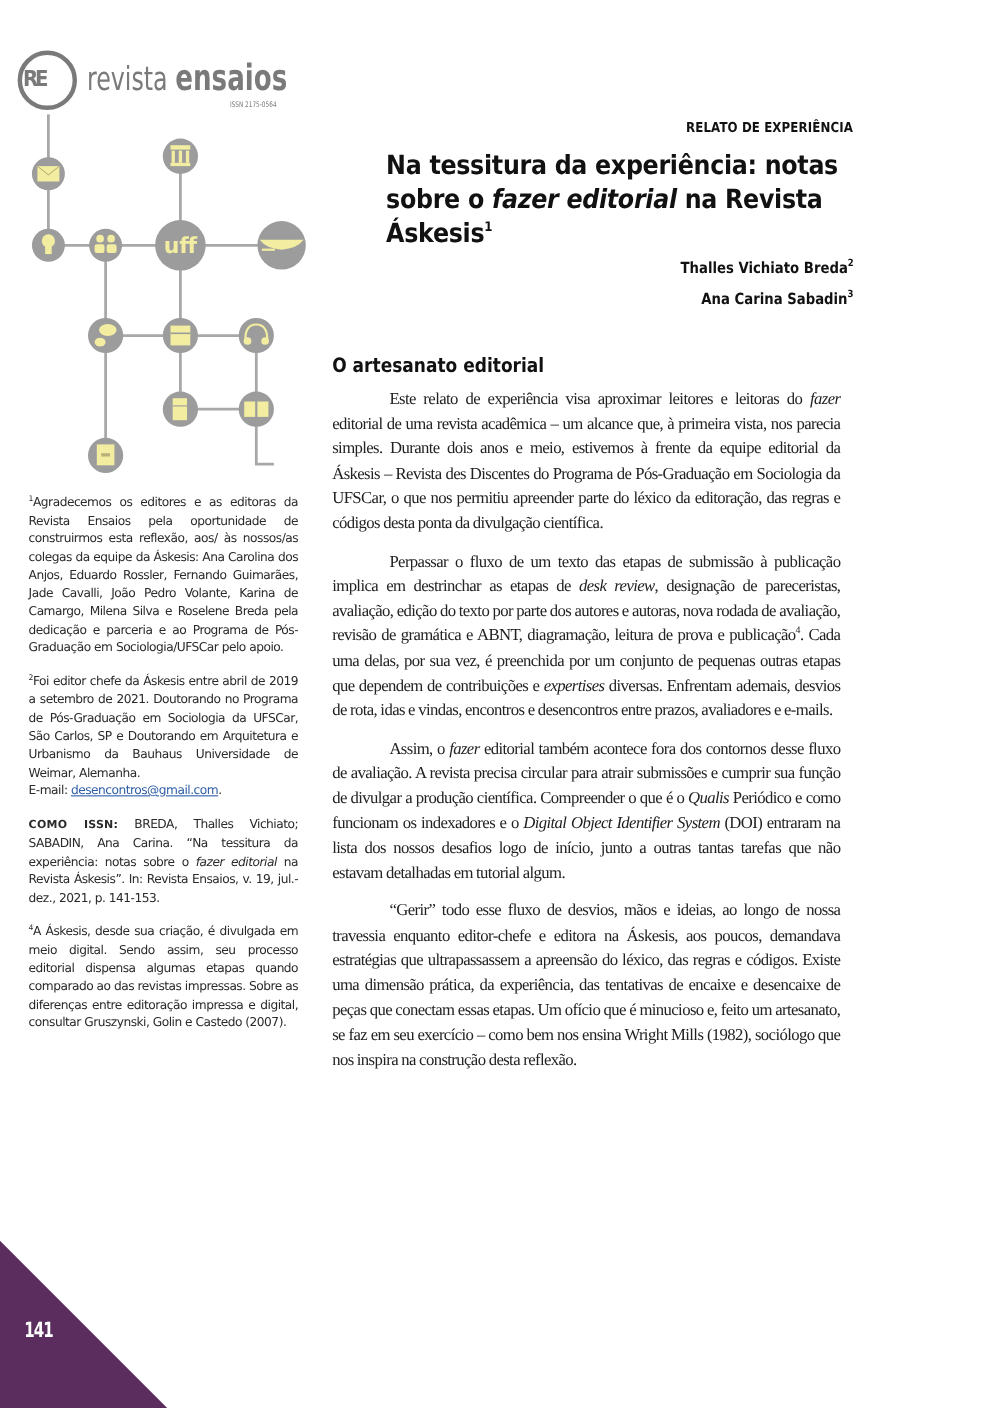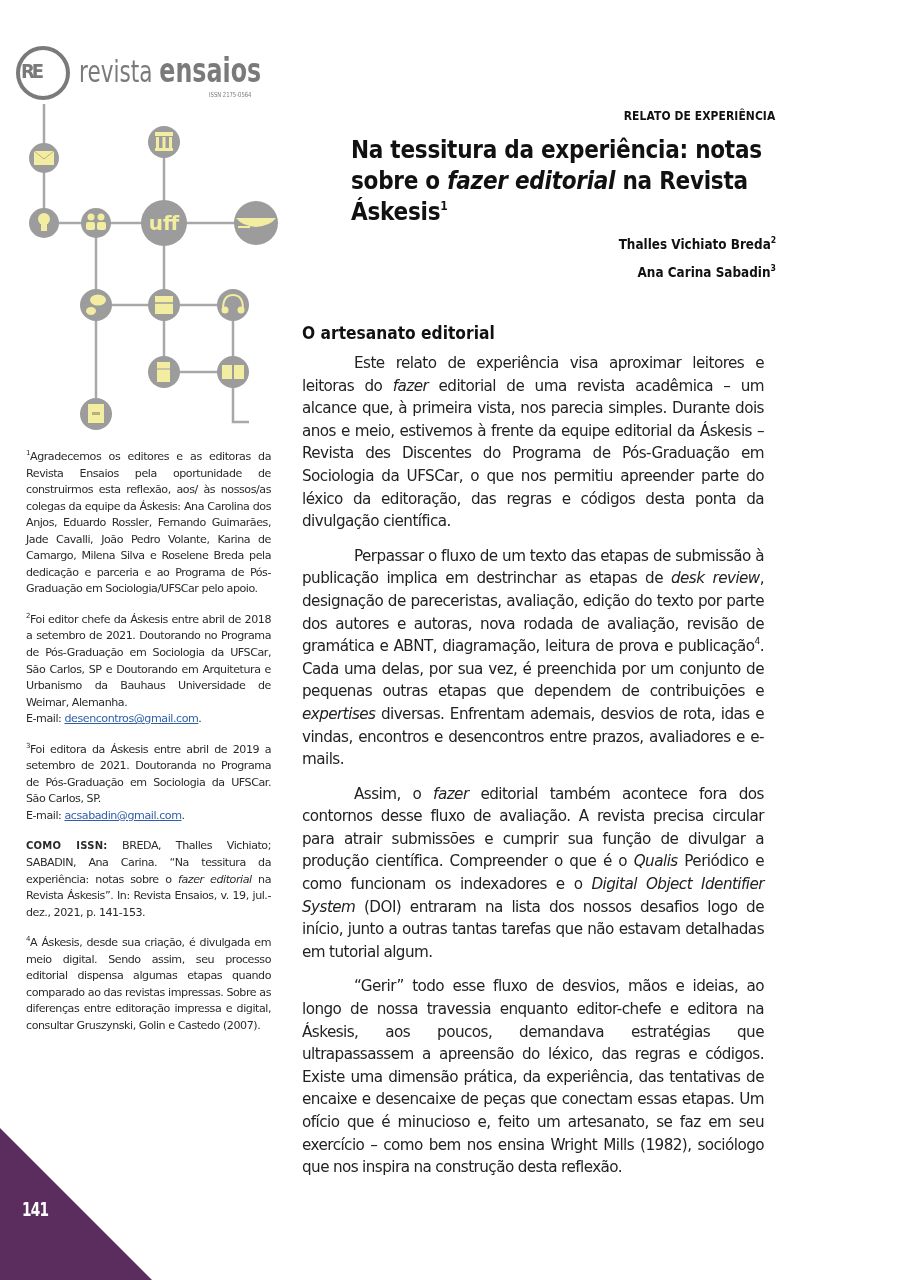--- a/index.html
+++ b/index.html
@@ -28,21 +28,21 @@
   .title .line { display: block; transform: scaleX(0.9); white-space: nowrap; }
   .title sup { font-size: 12px; vertical-align: 10px; line-height: 0; }
   .author { position: absolute; right: 129px; font-weight: bold; font-size: 14px; color: #111; white-space: nowrap; transform: scaleX(0.86); transform-origin: right; }
   .author sup { font-size: 9px; vertical-align: 6px; line-height: 0; }
   .author1 { top: 236px; }
   .author2 { top: 264px; }
 
   .section-heading { position: absolute; left: 302px; top: 322px; font-weight: bold; font-size: 18px; color: #111; white-space: nowrap; transform: scaleX(0.86); transform-origin: left; }
 
   .body-text { position: absolute; left: 302px; top: 352px; width: 474px; font-family: "DejaVu Sans", sans-serif; font-size: 15.2px; line-height: 22.6px; color: #222; text-align: justify; letter-spacing: -0.55px; word-spacing: -0.3px; }
-  .body-text p { margin: 0 12px 12px 0; text-indent: 52px; }
+  .body-text p { margin: 0 12px 12px 0; text-indent: 52px; font-family: Liberation Serif, serif; }
   .body-text sup { font-size: 9px; vertical-align: 7px; line-height: 0; }
 </style>
 </head>
 <body>
 
 <svg class="diagram" viewBox="0 0 300 440" width="300" height="440">
   <g stroke="#a8a8a8" stroke-width="2.5" fill="none">
     <line x1="44" y1="104" x2="44" y2="223"></line>
     <line x1="44" y1="223" x2="256" y2="223"></line>
     <line x1="164" y1="142" x2="164" y2="372"></line>
@@ -145,22 +145,21 @@
   <span class="line">Na tessitura da experiência: notas</span>
   <span class="line"><span>sobre o </span><em>fazer editorial</em><span> na Revista</span></span>
   <span class="line"><span>Áskesis</span><sup>1</sup></span>
 </h1>
 
 <div class="author author1"><span>Thalles Vichiato Breda</span><sup>2</sup></div>
 <div class="author author2"><span>Ana Carina Sabadin</span><sup>3</sup></div>
 
 <div class="footnotes">
   <p><sup>1</sup><span>Agradecemos os editores e as editoras da Revista Ensaios pela oportunidade de construirmos esta reflexão, aos/ às nossos/as colegas da equipe da Áskesis: Ana Carolina dos Anjos, Eduardo Rossler, Fernando Guimarães, Jade Cavalli, João Pedro Volante, Karina de Camargo, Milena Silva e Roselene Breda pela dedicação e parceria e ao Programa de Pós-Graduação em Sociologia/UFSCar pelo apoio.</span></p>
-  <p><sup>2</sup><span>Foi editor chefe da Áskesis entre abril de 2018 a setembro de 2021. Doutorando no Programa de Pós-Graduação em Sociologia da UFSCar, São Carlos, SP e Doutorando em Arquitetura e Urbanismo da Bauhaus Universidade de Weimar, Alemanha.</span><br><span>E-mail: </span><a>desencontros@gmail.com</a><span>.</span></p>
-  <p><sup>3</sup><span>Foi editora da Áskesis entre abril de 2019 a setembro de 2021. Doutoranda no Programa de Pós-Graduação em Sociologia da UFSCar. São Carlos, SP.</span><br><span>E-mail: </span><a>acsabadin@gmail.com</a><span>.</span></p>
+  <p><sup>2</sup><span>Foi editor chefe da Áskesis entre abril de 2019 a setembro de 2021. Doutorando no Programa de Pós-Graduação em Sociologia da UFSCar, São Carlos, SP e Doutorando em Arquitetura e Urbanismo da Bauhaus Universidade de Weimar, Alemanha.</span><br><span>E-mail: </span><a>desencontros@gmail.com</a><span>.</span></p>
   <p><span class="cite-label">COMO ISSN:</span><span> BREDA, Thalles Vichiato; SABADIN, Ana Carina. “Na tessitura da experiência: notas sobre o </span><em>fazer editorial</em><span> na Revista Áskesis”. In: Revista Ensaios, v. 19, jul.-dez., 2021, p. 141-153.</span></p>
   <p><sup>4</sup><span>A Áskesis, desde sua criação, é divulgada em meio digital. Sendo assim, seu processo editorial dispensa algumas etapas quando comparado ao das revistas impressas. Sobre as diferenças entre editoração impressa e digital, consultar Gruszynski, Golin e Castedo (2007).</span></p>
 </div>
 
 <svg class="corner" viewBox="0 0 152 152" width="152" height="152">
   <polygon points="0,0 0,152 152,152" fill="#5a2d5e"></polygon>
 </svg>
 <div class="page-number">141</div>
 
 <h2 class="section-heading" style="margin:0;">O artesanato editorial</h2>

